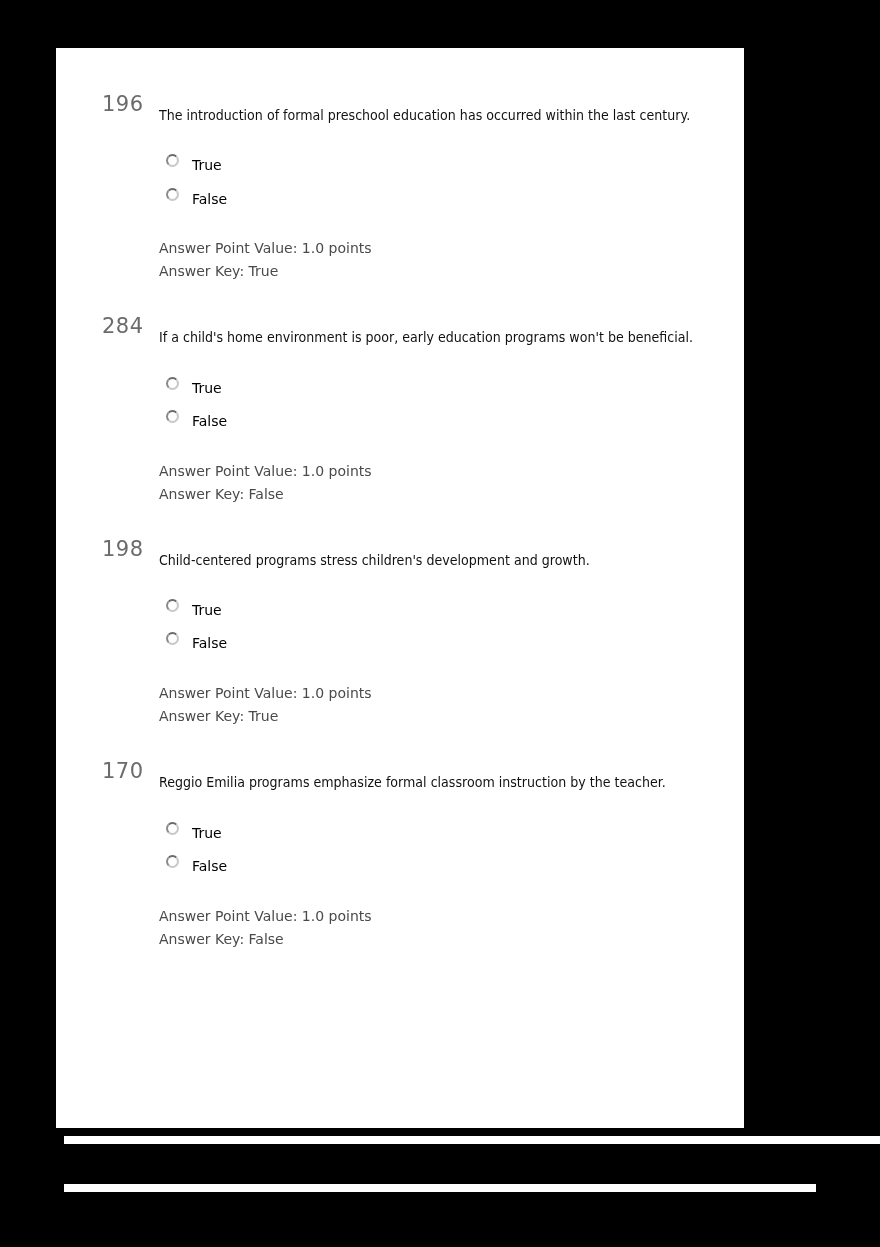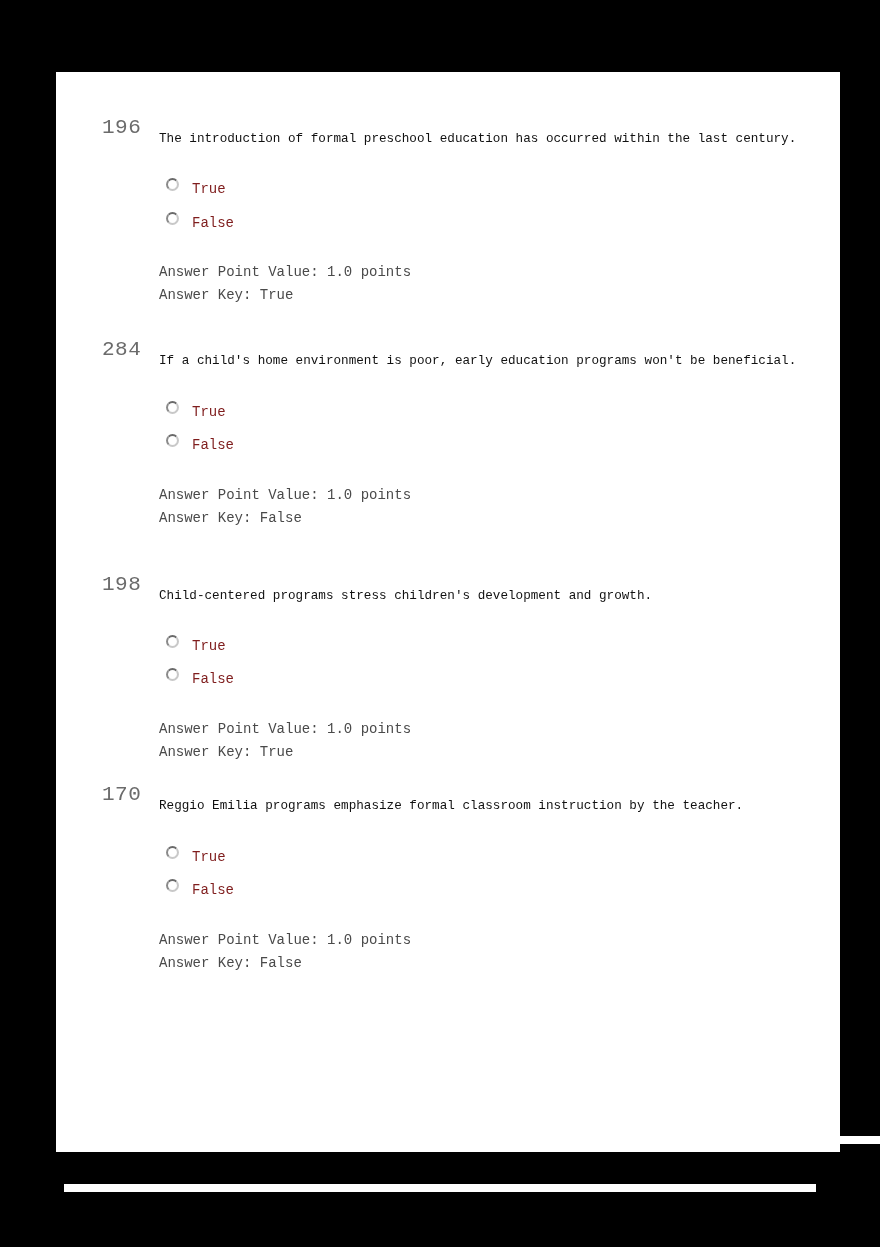--- a/index.html
+++ b/index.html
@@ -10,25 +10,24 @@
       width: 880px;
       height: 1247px;
       background: #000000;
       position: relative;
       overflow: hidden;
       font-family: "DejaVu Sans", sans-serif;
     }
     .page {
       position: absolute;
       left: 56px;
-      top: 72px;
-      width: 784px;
+      top: 48px;
+      width: 688px;
       height: 1080px;
       background: #ffffff;
-      font-family: Liberation Mono, monospace;
     }
     .strip {
       position: absolute;
       left: 64px;
       top: 1136px;
       width: 816px;
       height: 8px;
       background: #ffffff;
     }
     .bottom-bar {
@@ -80,21 +79,21 @@
       box-sizing: border-box;
       border: 2px solid #c8c8c8;
       border-top-color: #6a6a6a;
       border-left-color: #8a8a8a;
       background: radial-gradient(circle at 50% 50%, #ffffff 55%, #f0f0f0 100%);
       margin-top: -10px;
       margin-right: 13px;
     }
     .opt-label {
       font-size: 14px;
-      color: #7f1d1d;
+      color: #000000;
       line-height: 18px;
     }
     .meta {
       position: absolute;
       left: 103px;
       font-size: 14px;
       color: #4a4a4a;
       line-height: 23px;
       text-align: center;
     }
@@ -127,21 +126,21 @@
       <span class="opt-label">True</span>
     </div>
     <div class="option" style="top:97px;">
       <span class="radio"></span>
       <span class="opt-label">False</span>
     </div>
     <div class="meta" style="top:146px;">Answer Point Value: 1.0 points</div>
     <div class="meta" style="top:169px;">Answer Key: False</div>
   </div>
 
-  <div class="question" style="top:489px;margin-top:12px;">
+  <div class="question" style="top:489px;">
     <div class="q-number">198</div>
     <div class="q-text">Child-centered programs stress children's development and growth.</div>
     <div class="option" style="top:63px;">
       <span class="radio"></span>
       <span class="opt-label">True</span>
     </div>
     <div class="option" style="top:96px;">
       <span class="radio"></span>
       <span class="opt-label">False</span>
     </div>

